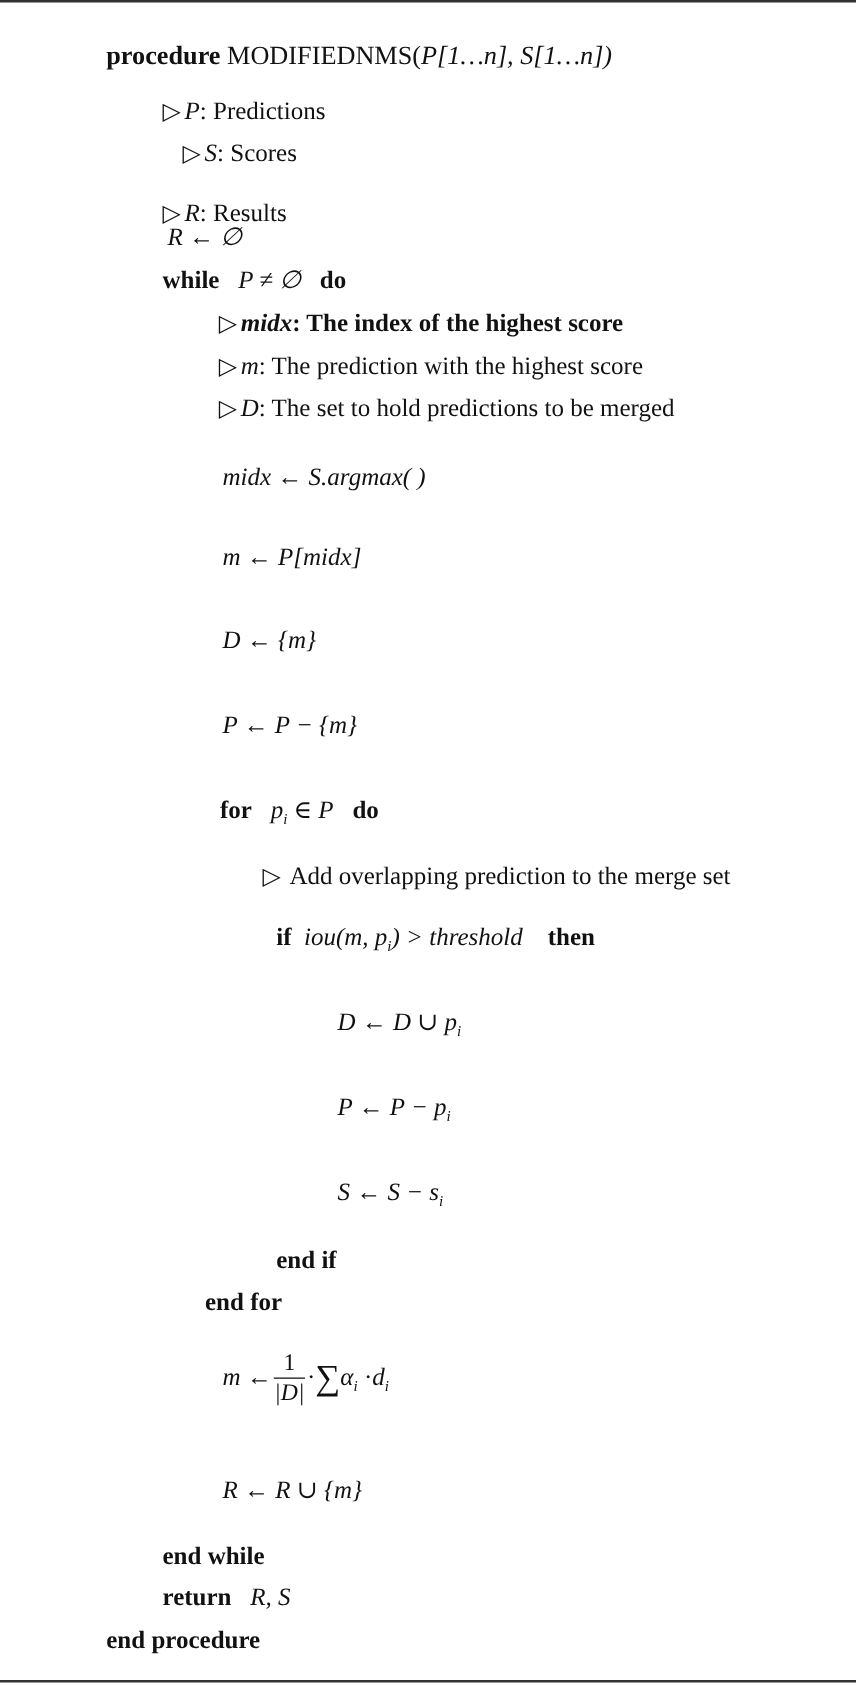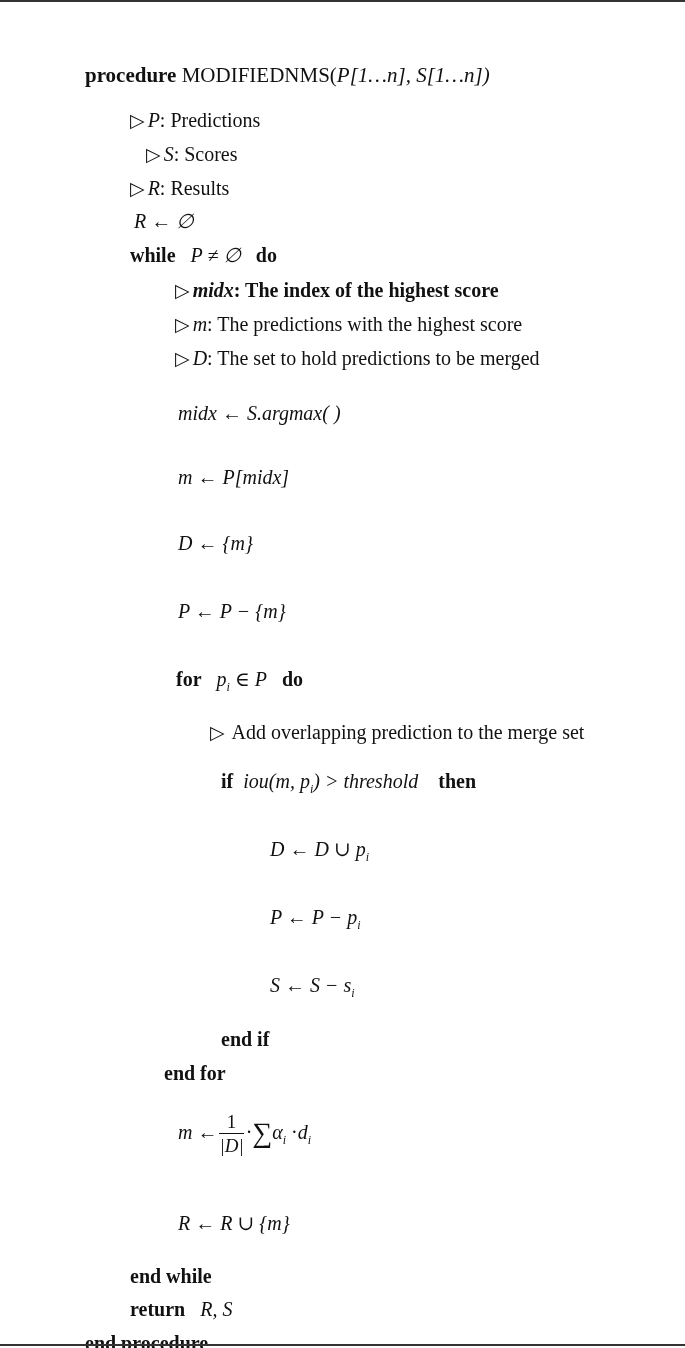--- a/index.html
+++ b/index.html
@@ -1,19 +1,19 @@
 <!DOCTYPE html>
 <html><head>
 <meta charset="utf-8">
 <style>
   html, body { margin:0; padding:0; background:#fff; }
   body { width:685px; height:1348px; position:relative; overflow:hidden;
          font-family:"Liberation Serif", "DejaVu Serif", serif; color:#111; font-size:20px; }
   .rule { position:absolute; left:0; width:685px; height:2px; background:#333; }
-  .line { position:absolute; white-space:nowrap; line-height:24px;margin-top:31px; }
+  .line { position:absolute; white-space:nowrap; line-height:24px; }
   b { font-weight:bold; }
   i { font-style:italic; }
   .tri { font-style:normal; font-size:19px; margin-right:3px; }
   .sub { font-size:12px; vertical-align:-5px; font-style:italic; }
   .frac { display:inline-block; vertical-align:middle; text-align:center; margin:0 2px; }
   .frac .num { display:block; border-bottom:1px solid #111; padding:0 2px; line-height:22px; font-size:19px; }
   .frac .den { display:block; line-height:24px; font-size:19px; }
   .sum { font-size:28px; vertical-align:-3px; }
 </style>
 </head>
@@ -25,38 +25,38 @@
   <b>procedure</b>
   <span>MODIFIEDNMS(</span><i>P[1…n], S[1…n])</i>
 </div>
 
 <div class="line" style="left:130px; top:77px;">
   <span class="tri">▷</span><i>P</i><span>: Predictions</span>
 </div>
 <div class="line" style="left:130px; top:111px;padding-left:16px;">
   <span class="tri">▷</span><i>S</i><span>: Scores</span>
 </div>
-<div class="line" style="left:130px; top:145px;">
+<div class="line" style="left:130px; top:159px;">
   <span class="tri">▷</span><i>R</i><span>: Results</span>
 </div>
 <div class="line" style="left:134px; top:178px;">
   <i>R ← ∅</i>
 </div>
 
 <div class="line" style="left:130px; top:212px;">
   <b>while</b>&nbsp;&nbsp;
   <i>P ≠ ∅</i>&nbsp;&nbsp;
   <b>do</b>
 </div>
 
 <div class="line" style="left:175px; top:247px;font-weight:bold;">
   <span class="tri">▷</span><i>midx</i><span>: The index of the highest score</span>
 </div>
 <div class="line" style="left:175px; top:281px;">
-  <span class="tri">▷</span><i>m</i><span>: The predictions with the highest score</span>
+  <span class="tri">▷</span><i>m</i><span>: The prediction with the highest score</span>
 </div>
 <div class="line" style="left:175px; top:315px;text-align:center;">
   <span class="tri">▷</span><i>D</i><span>: The set to hold predictions to be merged</span>
 </div>
 
 <div class="line" style="left:178px; top:370px;"><i>midx ← S.argmax( )</i></div>
 <div class="line" style="left:178px; top:434px;"><i>m ← P[midx]</i></div>
 <div class="line" style="left:178px; top:500px;"><i>D ← {m}</i></div>
 <div class="line" style="left:178px; top:568px;"><i>P ← P − {m}</i></div>
 

